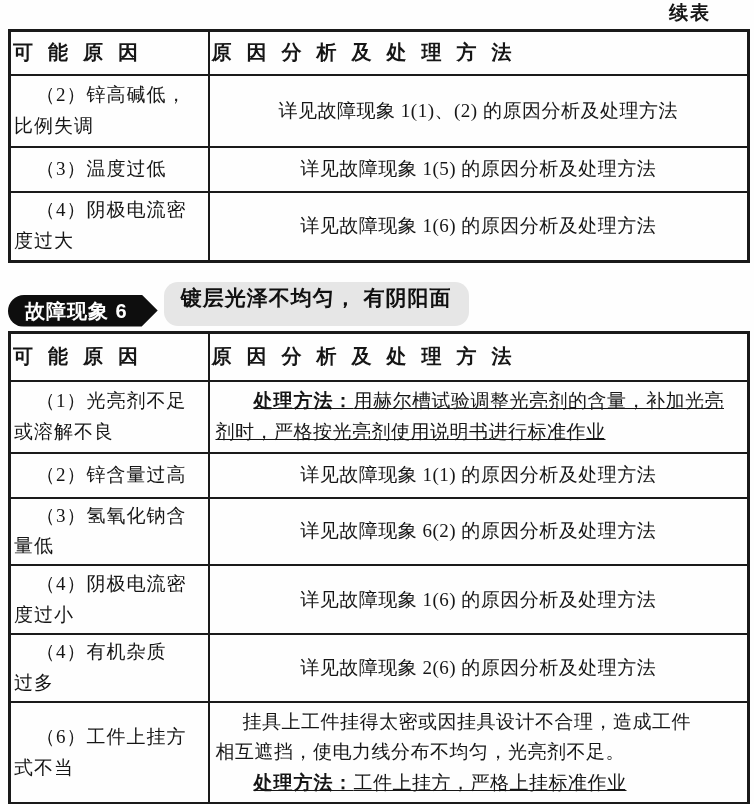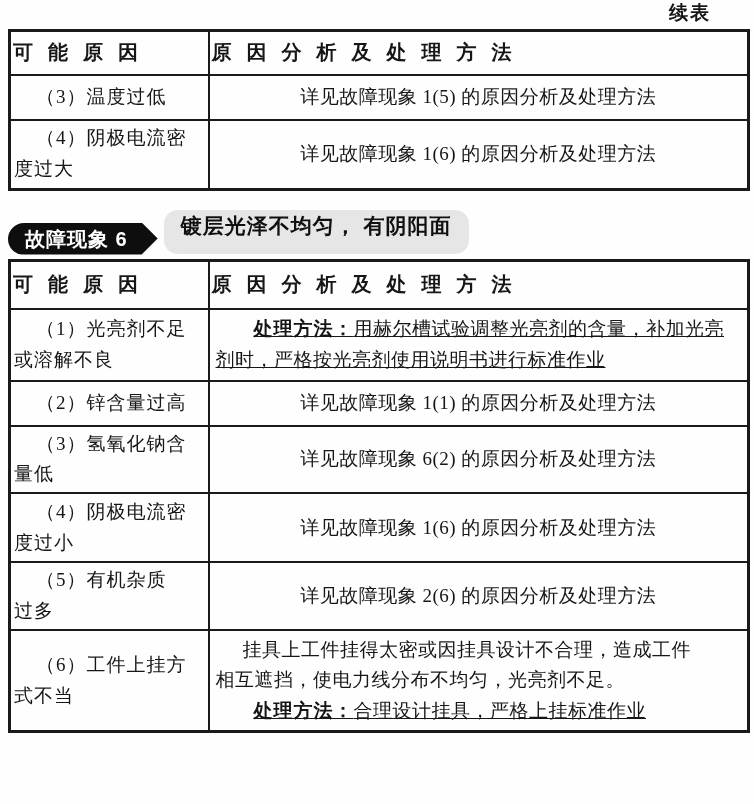--- a/index.html
+++ b/index.html
@@ -118,20 +118,25 @@
   <table class="trb">
     <colgroup>
         <col style="width:199px">
         <col style="width:540px">
       </colgroup>
     <tbody>
         <tr style="height:44px">
       <th class="col-head">可 能 原 因</th>
       <th class="col-head">原 因 分 析 及 处 理 方 法</th>
     </tr>
+    <tr style="height:72px">
+      <td class="cause">（2）锌高碱低，
+比例失调</td>
+      <td class="m-center">详见故障现象 1(1)、(2) 的原因分析及处理方法</td>
+    </tr>
     <tr style="height:45px">
       <td class="cause">（3）温度过低</td>
       <td class="m-center">详见故障现象 1(5) 的原因分析及处理方法</td>
     </tr>
     <tr style="height:70px">
       <td class="cause">（4）阴极电流密
 度过大</td>
       <td class="m-center">详见故障现象 1(6) 的原因分析及处理方法</td>
     </tr>
   </tbody>
@@ -168,29 +173,29 @@
       <td class="cause">（3）氢氧化钠含
 量低</td>
       <td class="m-center">详见故障现象 6(2) 的原因分析及处理方法</td>
     </tr>
     <tr style="height:69px">
       <td class="cause">（4）阴极电流密
 度过小</td>
       <td class="m-center">详见故障现象 1(6) 的原因分析及处理方法</td>
     </tr>
     <tr style="height:68px">
-      <td class="cause">（5）有机杂质
+      <td class="cause">（4）有机杂质
 过多</td>
       <td class="m-center">详见故障现象 2(6) 的原因分析及处理方法</td>
     </tr>
     <tr style="height:101px">
       <td class="cause">（6）工件上挂方
 式不当</td>
       <td class="m-flow">
         <div class="para">挂具上工件挂得太密或因挂具设计不合理，造成工件
 相互遮挡，使电力线分布不均匀，光亮剂不足。</div>
-        <div class="para-method"><span class="m-label">处理方法：</span><span>合理设计挂具，严格上挂标准作业</span></div>
+        <div class="para-method"><span class="m-label">处理方法：</span><span>工件上挂方，严格上挂标准作业</span></div>
       </td>
     </tr>
   </tbody>
     </table>
 
 </div>
 
 </body></html>

